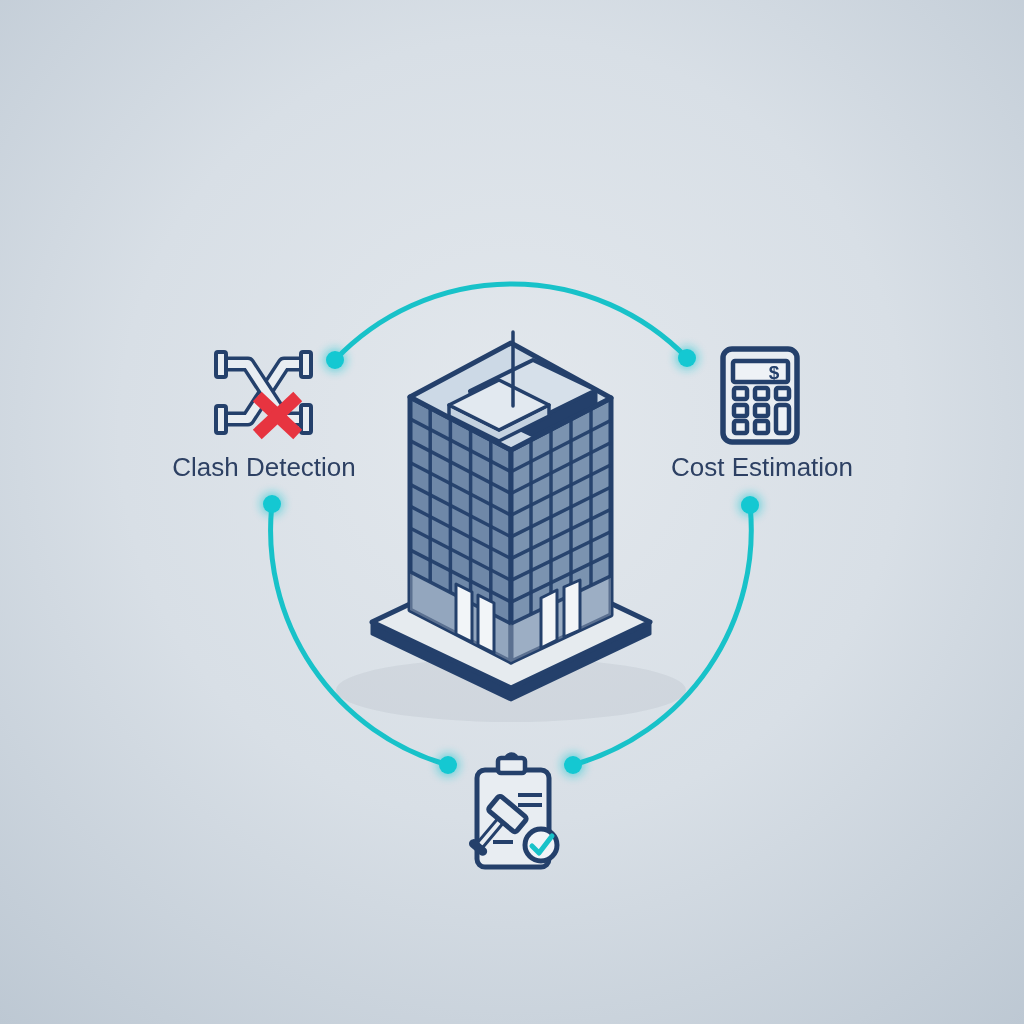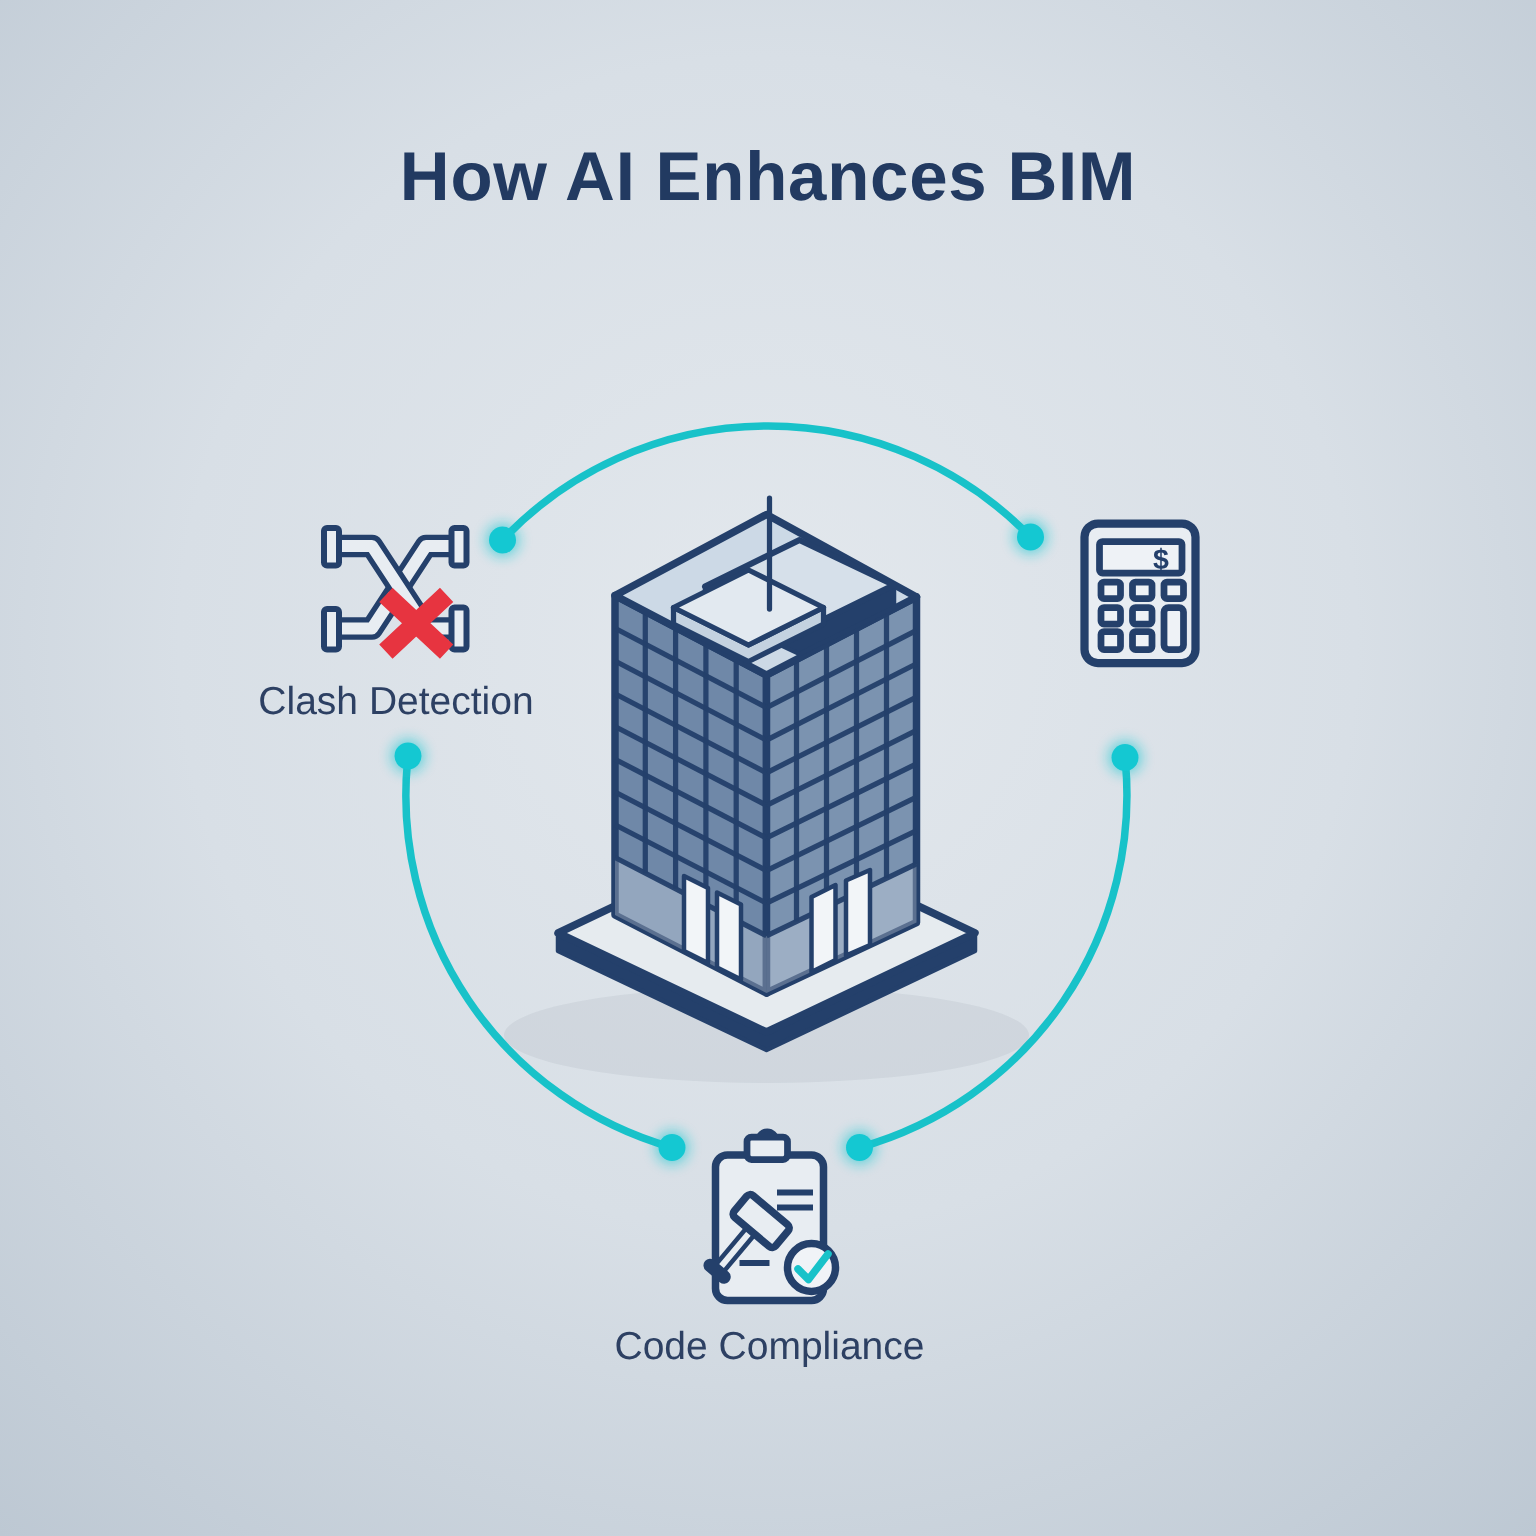--- a/index.html
+++ b/index.html
@@ -84,21 +84,20 @@
   .handle-inner{stroke:var(--icon-fill);stroke-width:4;stroke-linecap:round;}
   .pommel{stroke:var(--outline-navy);stroke-width:9;stroke-linecap:round;}
   .check-circle{fill:#f0f3f7;stroke:var(--outline-navy);stroke-width:5;}
   .check-mark{fill:none;stroke:var(--accent-teal);stroke-width:5;stroke-linecap:round;stroke-linejoin:round;}
 </style>
 </head>
 <body>
 
 <div class="canvas">
 
-  <h1 class="title">How AI Enhances BIM</h1>
 
   <svg class="diagram" width="1024" height="1024" viewBox="0 0 1024 1024">
     <defs>
       <filter id="soft" x="-120%" y="-120%" width="340%" height="340%">
         <feGaussianBlur stdDeviation="4"></feGaussianBlur>
       </filter>
     </defs>
 
     <g>
       <path class="arc" d="M 335 360 A 244 244 0 0 1 687 358"></path>
@@ -209,14 +208,14 @@
         <line class="handle-inner" x1="507" y1="826" x2="507" y2="853"></line>
         <line class="pommel" x1="501" y1="858" x2="513" y2="858"></line>
         <rect class="gavel-head" x="490" y="804" width="36" height="19" rx="3"></rect>
       </g>
       <circle class="check-circle" cx="541" cy="845" r="16"></circle>
       <path class="check-mark" d="M 532 846 L 539 853 L 552 836"></path>
     </g>
   </svg>
 
   <div class="node-label" id="label-clash">Clash Detection</div>
-  <div class="node-label" id="label-code">Code Compliance</div>
+  <div class="node-label" id="label-cost">Cost Estimation</div>
 </div>
 
 </body></html>

